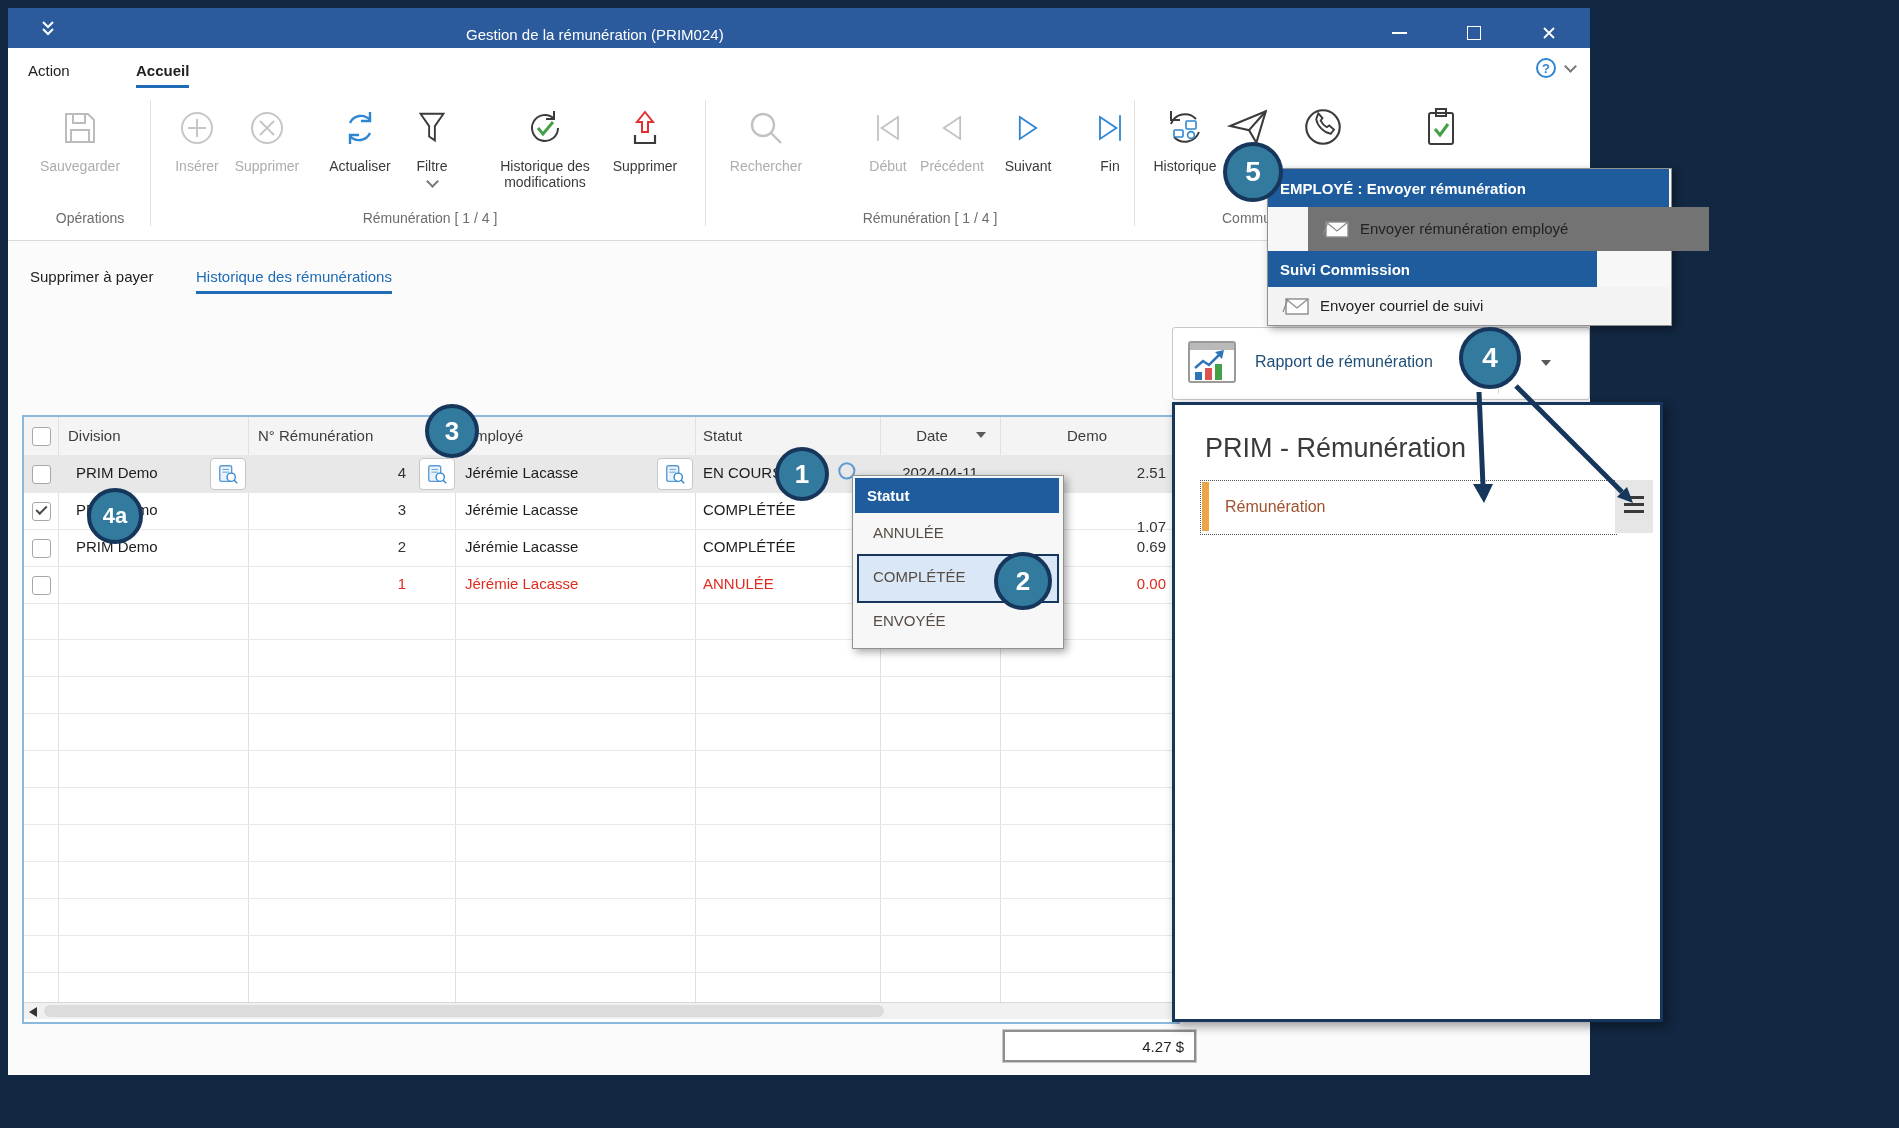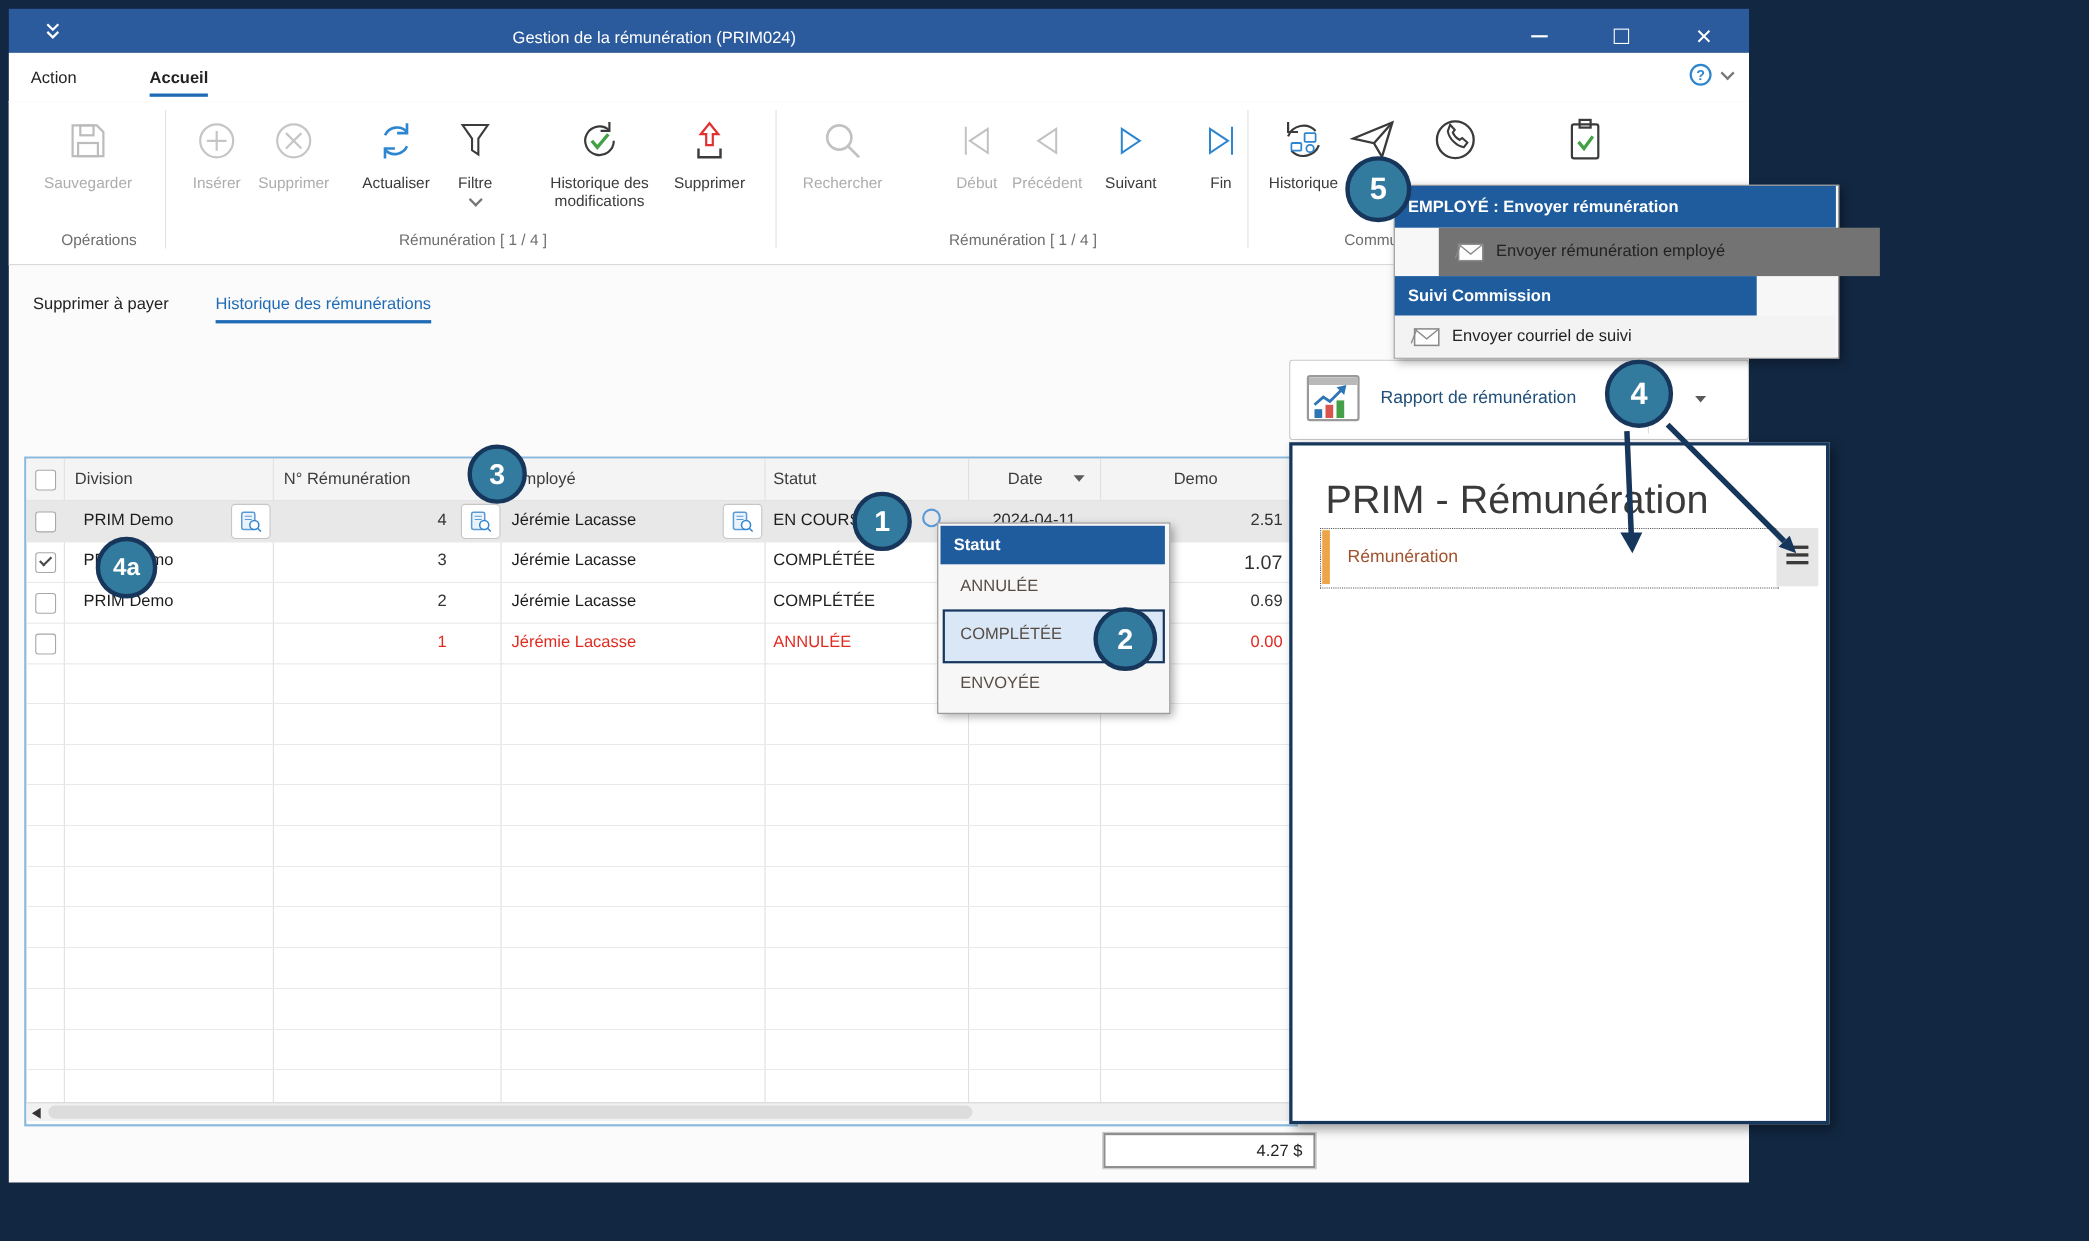--- a/index.html
+++ b/index.html
@@ -48,21 +48,21 @@
   .popup{background:#f7f7f7;border:1px solid #919191;box-shadow:3px 3px 8px rgba(0,0,0,.35);}
   .pophead{background:#1e5c9e;color:#fff;font-weight:bold;font-size:15px;display:flex;align-items:center;}
   .statut-popup{left:852px;top:475px;width:210px;height:172px;z-index:20;}
   .statut-item{left:20px;font-size:15px;color:#564c44;}
   .statut-sel{left:4px;top:78px;width:198px;height:45px;background:#d9e7f7;border:2px solid #17365c;}
   .send-popup{left:1267px;top:168px;width:403px;height:156px;z-index:45;}
   .send-item{font-size:15px;color:#222;display:flex;align-items:center;}
   
   .panel{left:1172px;top:402px;width:491px;height:620px;background:#fff;border:3px solid #17365c;
          box-sizing:border-box;z-index:30;box-shadow:4px 4px 10px rgba(0,0,0,.4);}
-  .panel-title{left:30px;top:28px;font-size:36px;color:#3a3a3a;}
+  .panel-title{left:30px;top:28px;font-size:27px;color:#3a3a3a;}
   .panel-item{left:25px;top:75px;width:415px;height:53px;border:1px dotted #555;background:#fff;}
   .panel-item .bar{left:1px;top:1px;width:7px;height:49px;background:#eda647;}
   .panel-item .txt{left:24px;top:17px;font-size:16px;color:#a0522d;}
   .hamb{left:440px;top:75px;width:38px;height:53px;background:#e6e6e6;}
   .hamb i{position:absolute;left:9px;width:20px;height:3px;background:#3a3a3a;}
   
   .rmenu{left:1642px;top:487px;width:255px;height:244px;background:#f8f8f8;z-index:70;}
   .rm-item{left:16px;font-size:16px;color:#2d3e50;}
   
   .repbtn{left:1172px;top:327px;width:416px;height:71px;background:#fff;border:1px solid #c9c9c9;
@@ -351,21 +351,21 @@
       <div class="abs" style="left:856px;top:9px;width:120px;text-align:center;font-size:15px;color:#2b2b2b;">2024-04-11</div>
       <div class="abs" style="left:976px;top:9px;width:166px;text-align:right;font-size:15px;">2.51</div>
     </div>
 
     <div class="abs grow" style="top:75px;">
       <div class="abs cbx on" style="left:8px;top:10px;"></div>
       <span style="left:52px;">PRIM Demo</span>
       <div class="abs" style="left:224px;top:9px;width:158px;text-align:right;font-size:15px;">3</div>
       <span style="left:441px;">Jérémie Lacasse</span>
       <span style="left:679px;">COMPLÉTÉE</span>
-      <div class="abs" style="left:976px;top:9px;width:166px;text-align:right;font-size:18px;">1.07</div>
+      <div class="abs" style="left:976px;top:26px;width:166px;text-align:right;font-size:15px;">1.07</div>
     </div>
 
     <div class="abs grow" style="top:112px;">
       <div class="abs cbx" style="left:8px;top:10px;"></div>
       <span style="left:52px;">PRIM Demo</span>
       <div class="abs" style="left:224px;top:9px;width:158px;text-align:right;font-size:15px;">2</div>
       <span style="left:441px;">Jérémie Lacasse</span>
       <span style="left:679px;">COMPLÉTÉE</span>
       <div class="abs" style="left:976px;top:9px;width:166px;text-align:right;font-size:15px;">0.69</div>
     </div>

